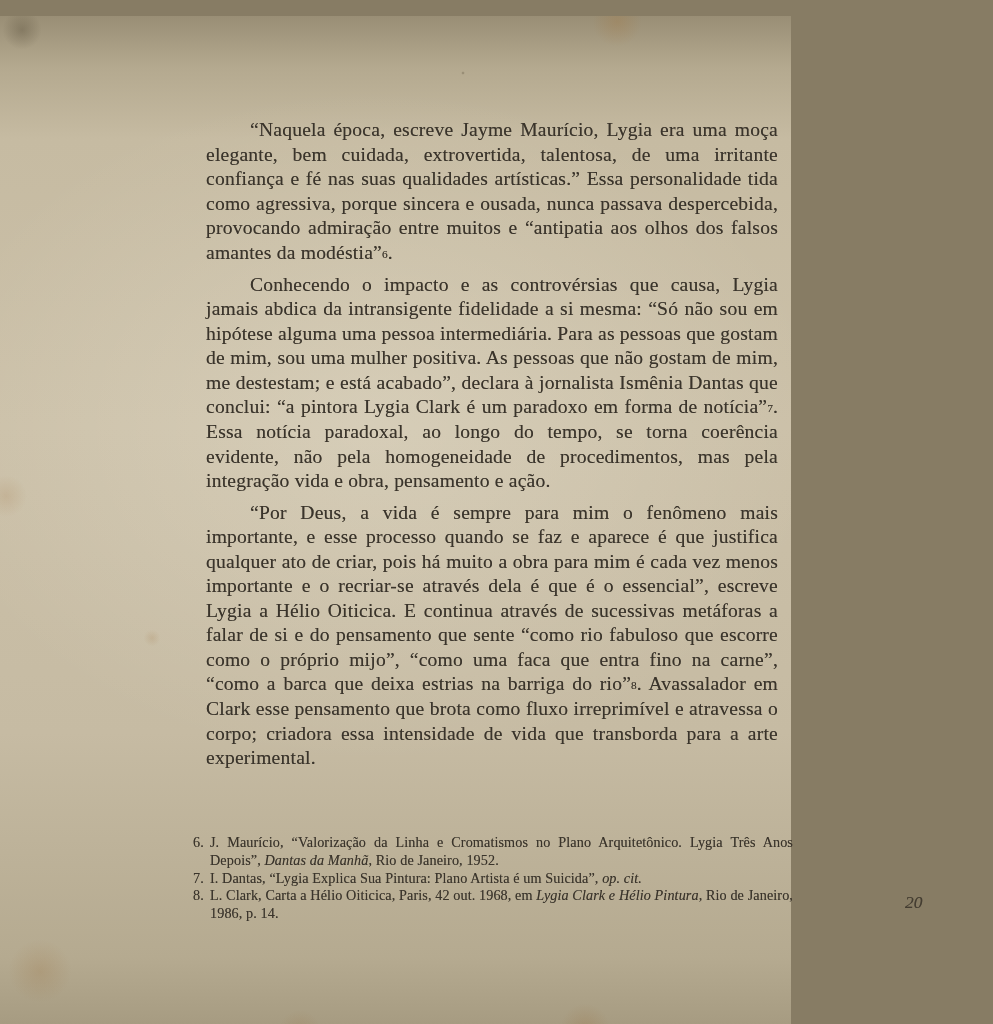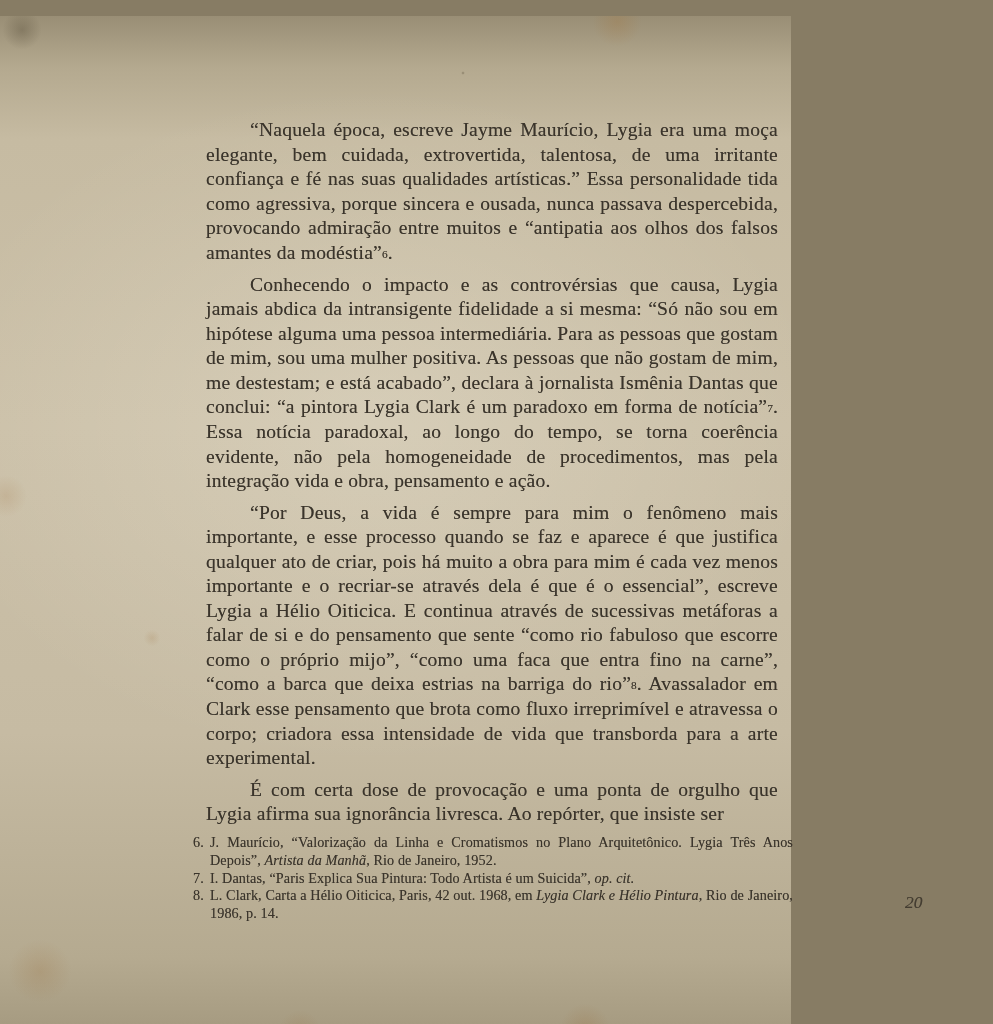--- a/index.html
+++ b/index.html
@@ -66,31 +66,30 @@
 <div class="photo">
   <div class="stains"></div>
 
   <div class="body-text">
     <p class="para"><span>“Naquela época, escreve Jayme Maurício, Lygia era uma moça elegante, bem cuidada, extrovertida, talentosa, de uma irritante confiança e fé nas suas qualidades artísticas.” Essa personalidade tida como agressiva, porque sincera e ousada, nunca passava despercebida, provocando admiração entre muitos e “antipatia aos olhos dos falsos amantes da modéstia”</span><span class="fnref">6</span><span>.</span></p>
 
     <p class="para"><span>Conhecendo o impacto e as controvérsias que causa, Lygia jamais abdica da intransigente fidelidade a si mesma: “Só não sou em hipótese alguma uma pessoa intermediária. Para as pessoas que gostam de mim, sou uma mulher positiva. As pessoas que não gostam de mim, me destestam; e está acabado”, declara à jornalista Ismênia Dantas que conclui: “a pintora Lygia Clark é um paradoxo em forma de notícia”</span><span class="fnref">7</span><span>. Essa notícia paradoxal, ao longo do tempo, se torna coerência evidente, não pela homogeneidade de procedimentos, mas pela integração vida e obra, pensamento e ação.</span></p>
 
     <p class="para"><span>“Por Deus, a vida é sempre para mim o fenômeno mais importante, e esse processo quando se faz e aparece é que justifica qualquer ato de criar, pois há muito a obra para mim é cada vez menos importante e o recriar-se através dela é que é o essencial”, escreve Lygia a Hélio Oiticica. E continua através de sucessivas metáforas a falar de si e do pensamento que sente “como rio fabuloso que escorre como o próprio mijo”, “como uma faca que entra fino na carne”, “como a barca que deixa estrias na barriga do rio”</span><span class="fnref">8</span><span>. Avassalador em Clark esse pensamento que brota como fluxo irreprimível e atravessa o corpo; criadora essa intensidade de vida que transborda para a arte experimental.</span></p>
 
-    <p class="para"><span>É com certa dose de provocação e uma ponta de orgulho que Lygia afirma sua ignorância livresca. Ao repórter, que insiste ser</span></p>
   </div>
 
   <div class="footnotes">
     <div class="footnote">
       <span class="fn-num">6.</span>
-      <span class="fn-body"><span>J. Maurício, “Valorização da Linha e Cromatismos no Plano Arquitetônico. Lygia Três Anos Depois”, </span><span class="it">Artista da Manhã</span><span>, Rio de Janeiro, 1952.</span></span>
+      <span class="fn-body"><span>J. Maurício, “Valorização da Linha e Cromatismos no Plano Arquitetônico. Lygia Três Anos Depois”, </span><span class="it">Dantas da Manhã</span><span>, Rio de Janeiro, 1952.</span></span>
     </div>
     <div class="footnote">
       <span class="fn-num">7.</span>
-      <span class="fn-body"><span>I. Dantas, “Paris Explica Sua Pintura: Todo Artista é um Suicida”, </span><span class="it">op. cit.</span></span>
+      <span class="fn-body"><span>I. Dantas, “Lygia Explica Sua Pintura: Plano Artista é um Suicida”, </span><span class="it">op. cit.</span></span>
     </div>
     <div class="footnote">
       <span class="fn-num">8.</span>
       <span class="fn-body"><span>L. Clark, Carta a Hélio Oiticica, Paris, 42 out. 1968, em </span><span class="it">Lygia Clark e Hélio Pintura</span><span>, Rio de Janeiro, 1986, p. 14.</span></span>
     </div>
   </div>
 
   <div class="pagenum">20</div>
 </div>
 

